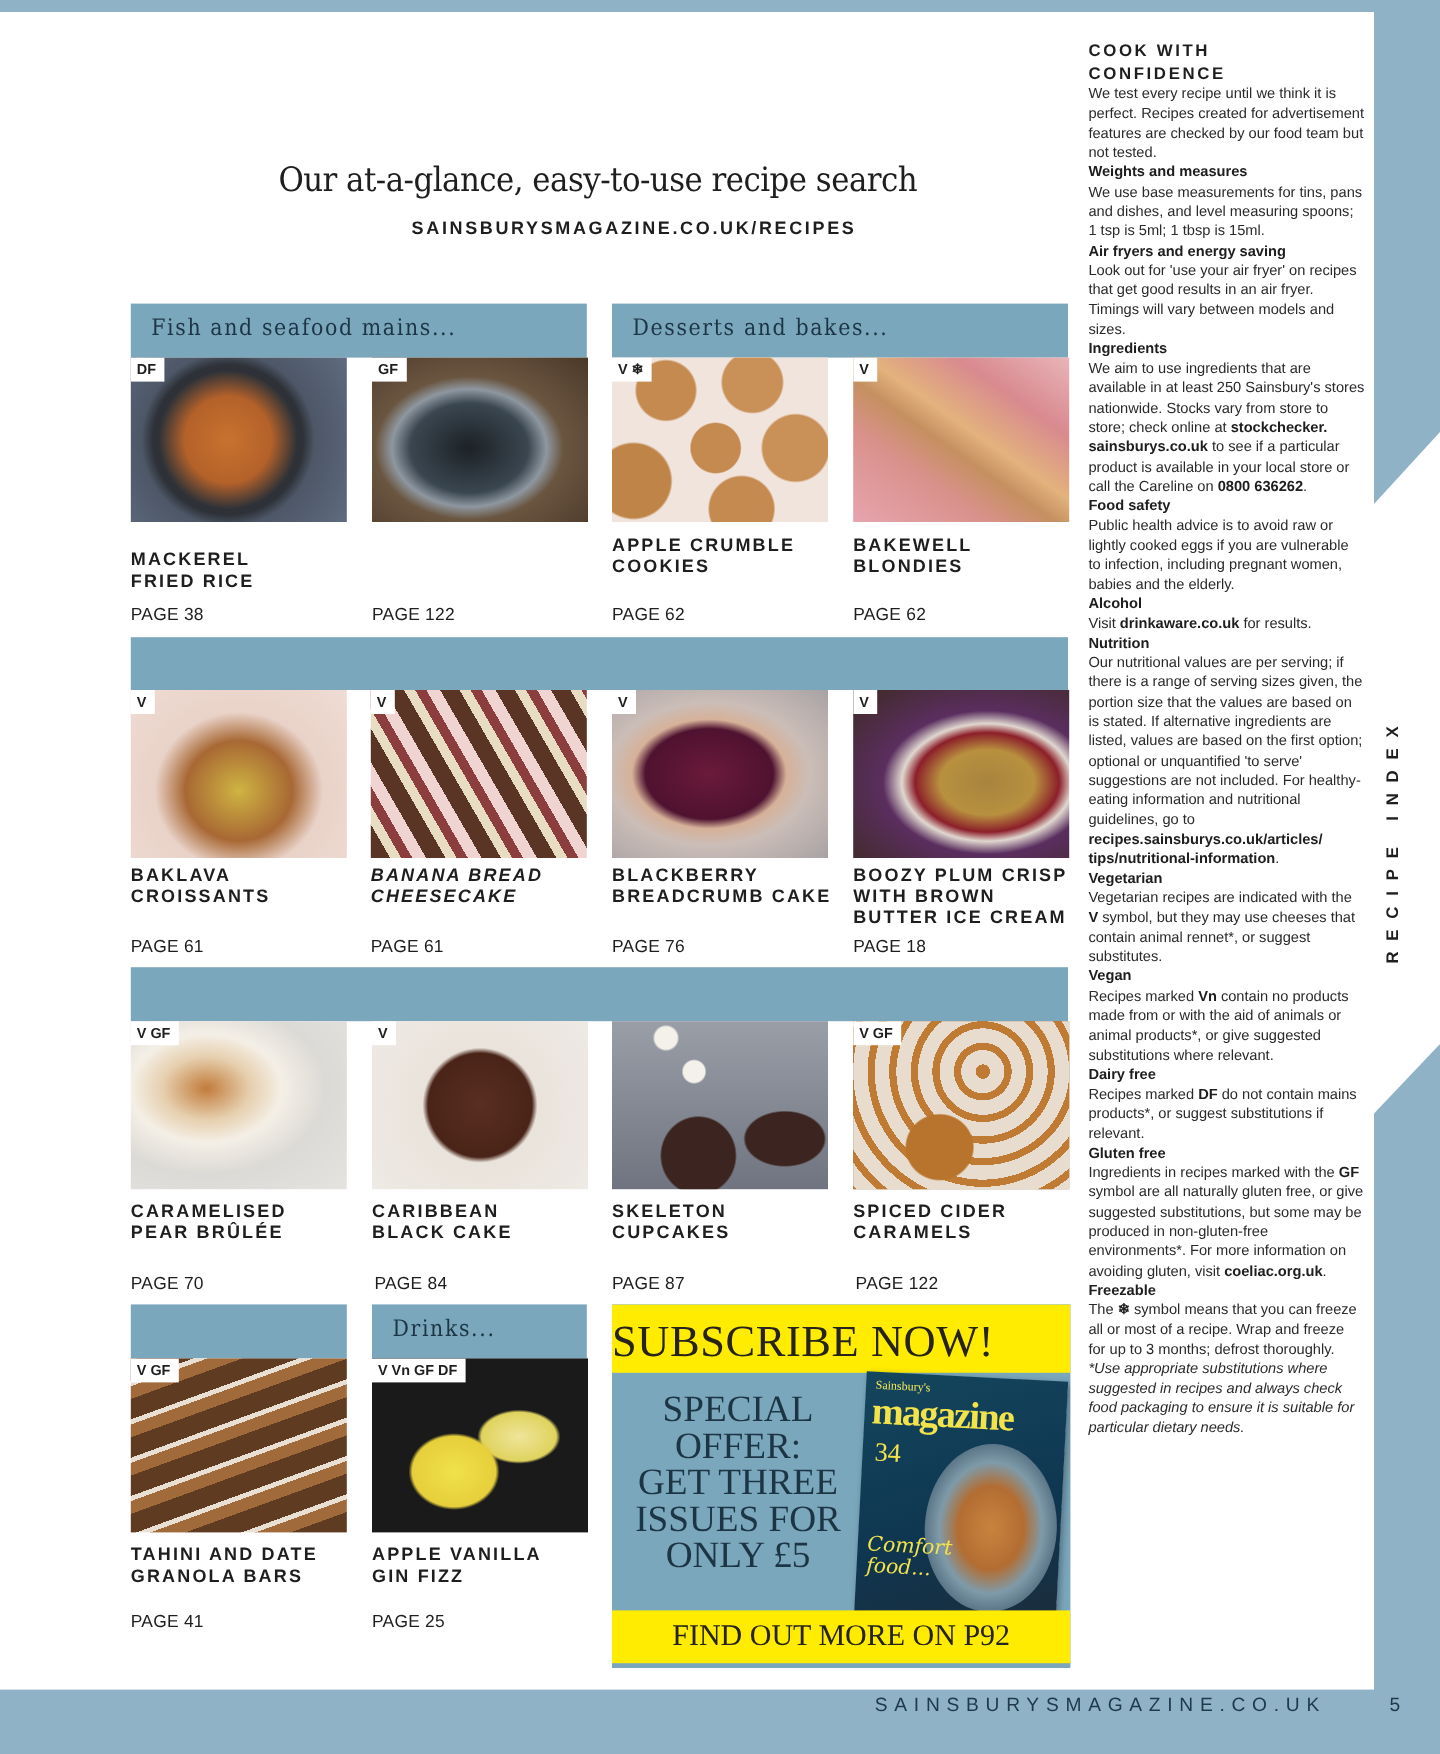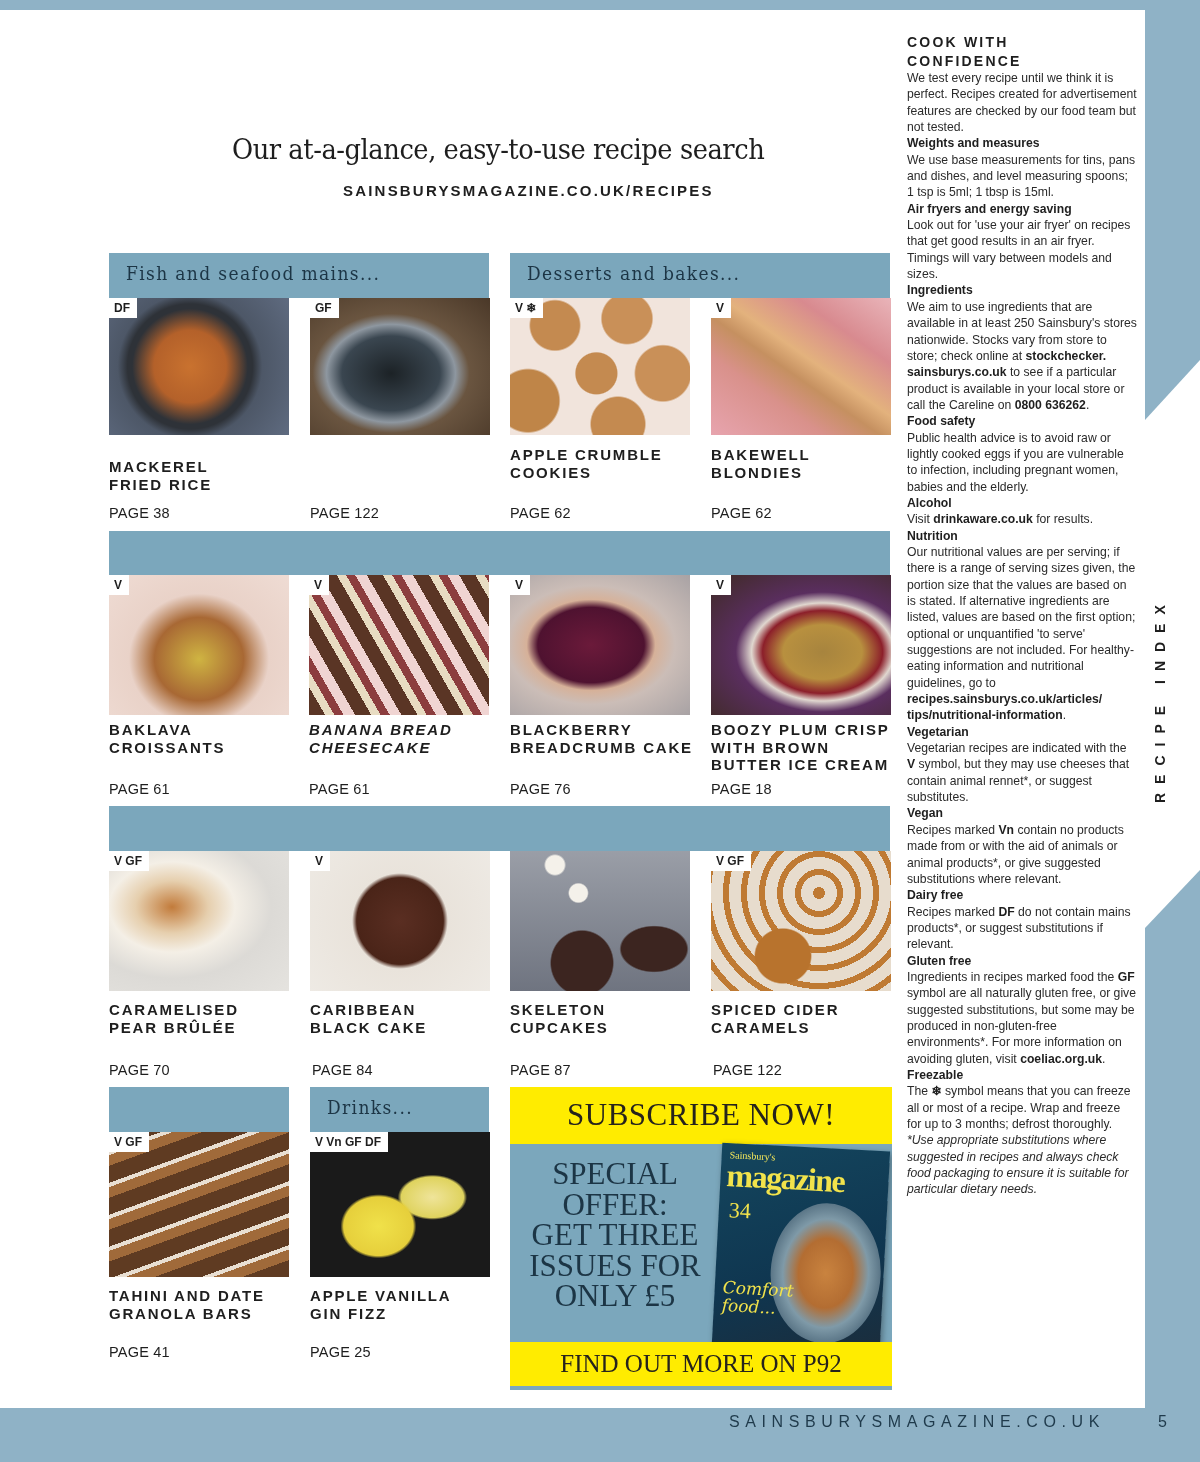--- a/index.html
+++ b/index.html
@@ -36,21 +36,21 @@
   .p-plum { background: radial-gradient(ellipse at 62% 55%, #a7843e 0, #b8903f 25%, #8c1f2a 38%, #e0d7cf 45%, #5a2e5f 55%, #3d2a22 100%); }
   .p-brulee { background: radial-gradient(ellipse at 35% 40%, #c27b3b 0, #e6cfae 22%, #f4efe6 38%, #dcdad6 60%, #e5e3df 100%); }
   .p-blackcake { background: radial-gradient(circle at 50% 50%, #5a2e22 0, #4a2418 38%, #e9e3db 42%, #eeeae4 100%); }
   .p-skeleton { background: radial-gradient(ellipse at 40% 80%, #3c2520 0 20%, transparent 21%), radial-gradient(ellipse at 80% 70%, #3c2520 0 16%, transparent 17%), radial-gradient(circle at 38% 30%, #f4f1ea 0 6%, transparent 7%), radial-gradient(circle at 25% 10%, #f4f1ea 0 5%, transparent 6%), linear-gradient(#9a9ea7, #6f7480); }
   .p-caramels { background: radial-gradient(ellipse at 40% 75%, #b8732d 0 18%, transparent 19%), repeating-radial-gradient(circle at 60% 30%, #bf7a33 0 6px, #e7dccd 6px 18px), #7a5a3a; }
   .p-granola { background: repeating-linear-gradient(-20deg, #5f3b22 0 16px, #a06a3a 16px 26px, #e9dfd2 26px 30px); }
   .p-ginfizz { background: radial-gradient(ellipse at 38% 65%, #f0e14a 0, #e6cf3b 22%, transparent 24%), radial-gradient(ellipse at 68% 45%, #efe49a 0, #dfd35e 18%, transparent 20%), #1a1a1a; }
 
   .subscribe { position: absolute; left: 510px; top: 1087px; width: 382px; height: 303px; background: #7ba7bc; overflow: hidden; }
   .sub-top { position: absolute; left: 0; top: 0; width: 382px; height: 57px; background: #ffec00; }
-  .sub-top-label { position: absolute; left: 0; top: 10px; width: 382px; text-align: center; font-family: "Liberation Serif", serif; font-size: 31px; color: #26231c; letter-spacing: 0.5px; }
+  .sub-top-label { position: absolute; left: 0; top: 10px; width: 382px; text-align: left; font-family: "Liberation Serif", serif; font-size: 37px; color: #26231c; letter-spacing: 0.5px; }
   .sub-offer { position: absolute; left: 10px; top: 72px; width: 190px; text-align: center; font-family: "Liberation Serif", serif; font-size: 31px; line-height: 30.5px; color: #1c3545; white-space: pre-line; }
   .sub-cover { position: absolute; left: 207px; top: 60px; width: 168px; height: 200px; background: linear-gradient(160deg, #14465e, #0f3650 60%, #1b2d3c); transform: rotate(3deg); box-shadow: 2px 2px 6px rgba(0,0,0,0.35); }
   .cover-brand { position: absolute; left: 8px; top: 6px; font-family: "Liberation Serif", serif; font-size: 10px; color: #f5e85a; }
   .cover-title { position: absolute; left: 6px; top: 14px; font-family: "Liberation Serif", serif; font-weight: bold; font-size: 32px; color: #f2e34b; letter-spacing: -1.5px; }
   .cover-count { position: absolute; left: 10px; top: 54px; font-family: "Liberation Serif", serif; font-size: 22px; color: #f2e34b; }
   .cover-food { position: absolute; left: 55px; top: 55px; width: 110px; height: 140px; border-radius: 50%; background: radial-gradient(ellipse at 50% 50%, #c9833f 0, #b36d32 35%, #7f9aa8 55%, #5c7788 70%); }
   .cover-script { position: absolute; left: 8px; top: 135px; font-family: "DejaVu Serif", serif; font-style: italic; font-size: 17px; color: #f2e34b; line-height: 18px; white-space: pre-line; }
   .sub-bottom { position: absolute; left: 0; top: 255px; width: 382px; height: 44px; background: #ffec00; padding-left: 20px; }
   .sub-bottom-label { position: absolute; left: 0; top: 8px; width: 382px; text-align: center; font-family: "Liberation Serif", serif; font-size: 25px; color: #26231c; }
 
@@ -249,21 +249,21 @@
   <div class="sb-h">Vegetarian</div>
   <div class="sb-p"><span>Vegetarian recipes are indicated with the </span><b>V</b><span> symbol, but they may use cheeses that contain animal rennet*, or suggest substitutes.</span></div>
 
   <div class="sb-h">Vegan</div>
   <div class="sb-p"><span>Recipes marked </span><b>Vn</b><span> contain no products made from or with the aid of animals or animal products*, or give suggested substitutions where relevant.</span></div>
 
   <div class="sb-h">Dairy free</div>
   <div class="sb-p"><span>Recipes marked </span><b>DF</b><span> do not contain mains products*, or suggest substitutions if relevant.</span></div>
 
   <div class="sb-h">Gluten free</div>
-  <div class="sb-p"><span>Ingredients in recipes marked food the </span><b>GF</b><span> symbol are all naturally gluten free, or give suggested substitutions, but some may be produced in non-gluten-free environments*. For more information on avoiding gluten, visit </span><b>coeliac.org.uk</b><span>.</span></div>
+  <div class="sb-p"><span>Ingredients in recipes marked with the </span><b>GF</b><span> symbol are all naturally gluten free, or give suggested substitutions, but some may be produced in non-gluten-free environments*. For more information on avoiding gluten, visit </span><b>coeliac.org.uk</b><span>.</span></div>
 
   <div class="sb-h">Freezable</div>
   <div class="sb-p"><span>The </span><b>❄</b><span> symbol means that you can freeze all or most of a recipe. Wrap and freeze for up to 3 months; defrost thoroughly.</span></div>
 
   <div class="sb-note">*Use appropriate substitutions where suggested in recipes and always check food packaging to ensure it is suitable for particular dietary needs.</div>
 </div>
 
 <div class="vertical-label">RECIPE INDEX</div>
 
 <div class="footer-url">SAINSBURYSMAGAZINE.CO.UK</div>

